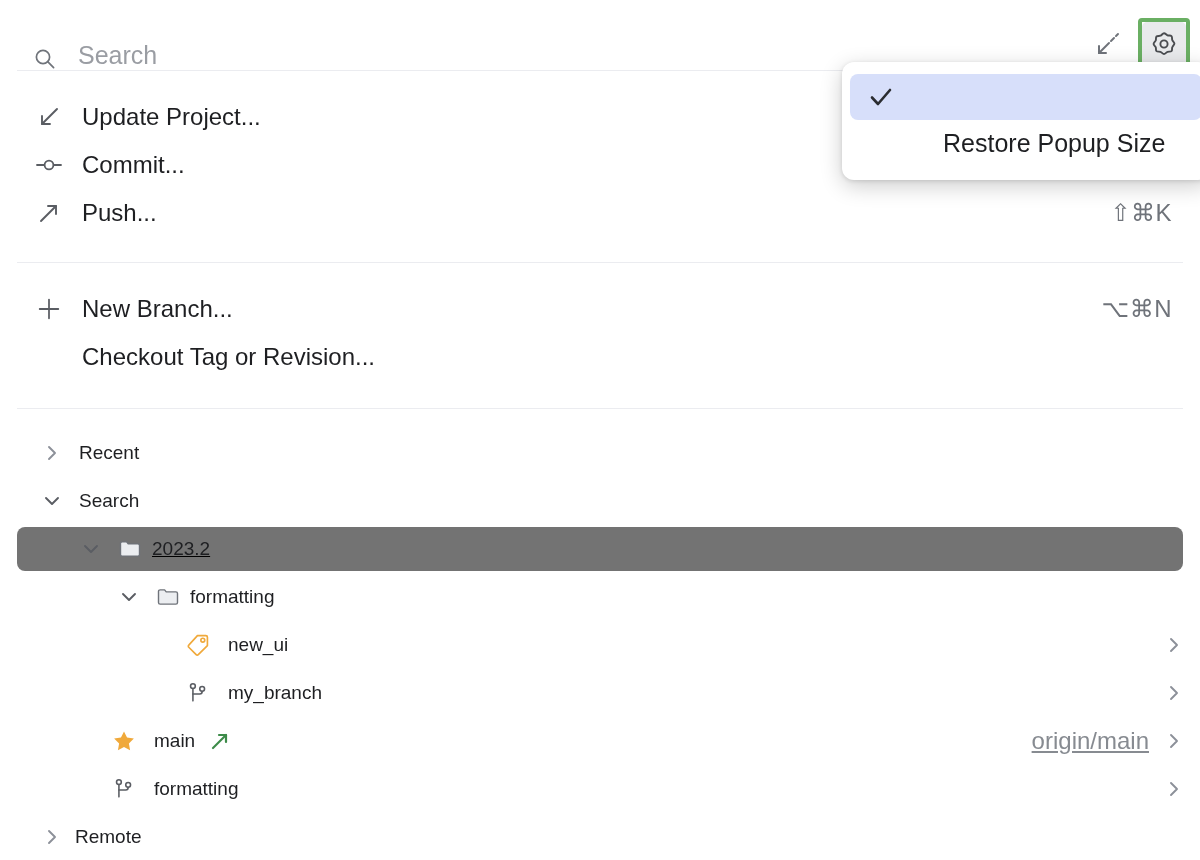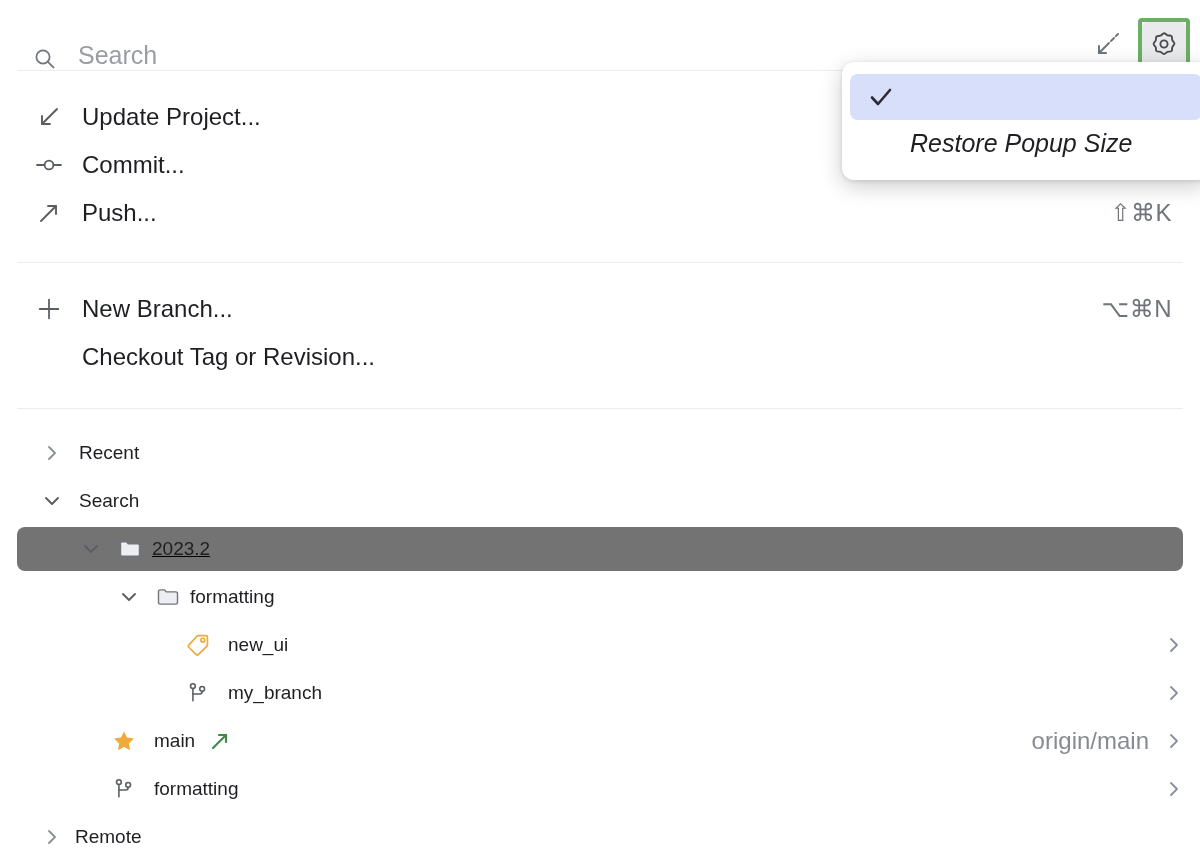--- a/index.html
+++ b/index.html
@@ -132,20 +132,21 @@
     font-size: 19px;
     color: #1e1f22;
     white-space: nowrap;
   }
   .trailing-arrow { margin-left: 14px; display:flex; align-items:center; }
   .tracking {
     margin-left: auto;
     font-size: 24px;
     color: #878b91;
     white-space: nowrap;
+    text-decoration: underline;
   }
   .row-chev {
     margin-left: 16px;
     width: 18px; height: 18px;
     display: flex; align-items: center; justify-content: center;
     flex: 0 0 18px;
   }
   .row-chev.pushed { margin-left: auto; }
 
   
@@ -169,21 +170,21 @@
     cursor: default;
   }
   .menu-item.highlight { background: #d7dffa; }
   .menu-check {
     width: 26px; height: 26px;
     margin-left: 18px;
     display: flex; align-items: center; justify-content: center;
     flex: 0 0 26px;
   }
   .menu-label { margin-left: 16px; white-space: nowrap; }
-  .menu-label.nocheck { margin-left: 60px; font-style: italic; }
+  .menu-label.nocheck { margin-left: 93px; }
 </style>
 </head>
 <body>
 
 <div class="popup">
 
   <div class="searchbar">
     <span class="search-icon">
       <svg width="22" height="22" viewBox="0 0 22 22">
         <circle cx="9" cy="9" r="6.6" fill="none" stroke="#6f737a" stroke-width="1.7"></circle>

